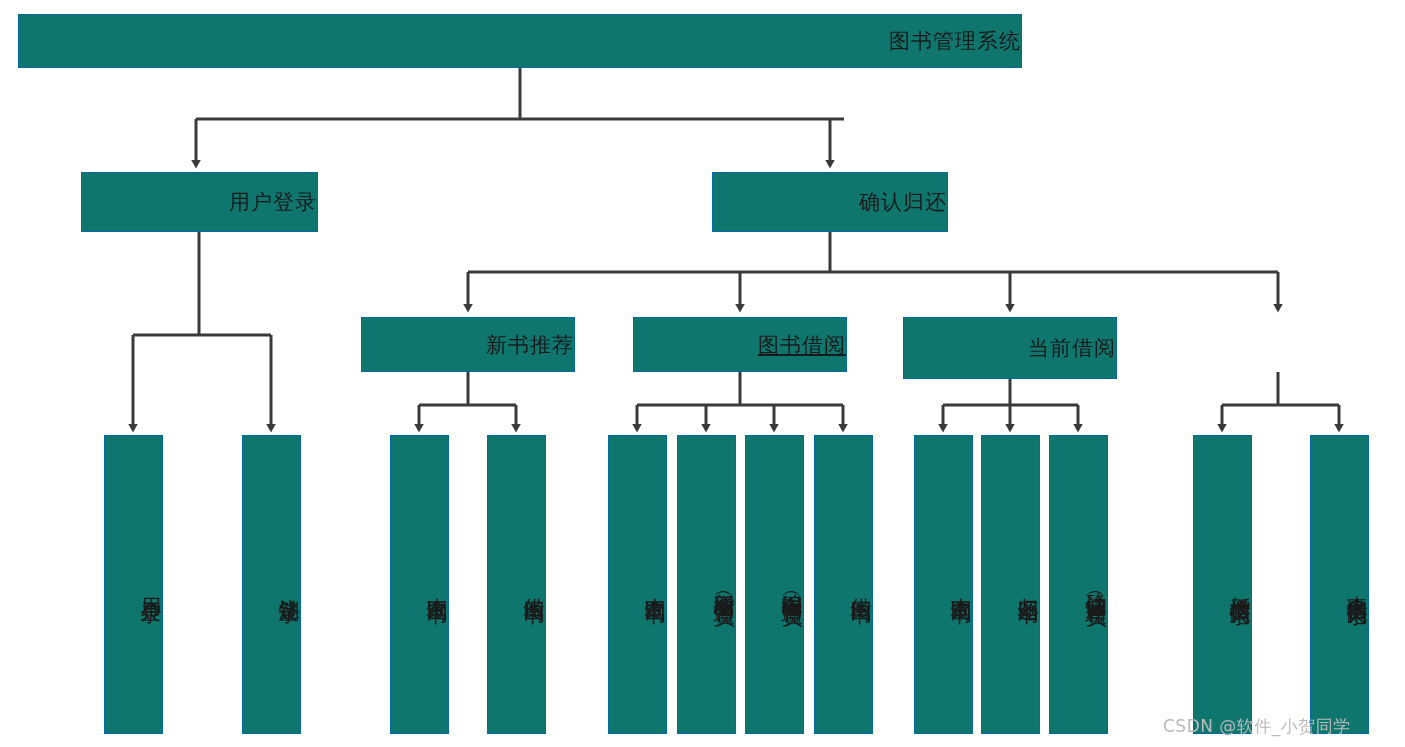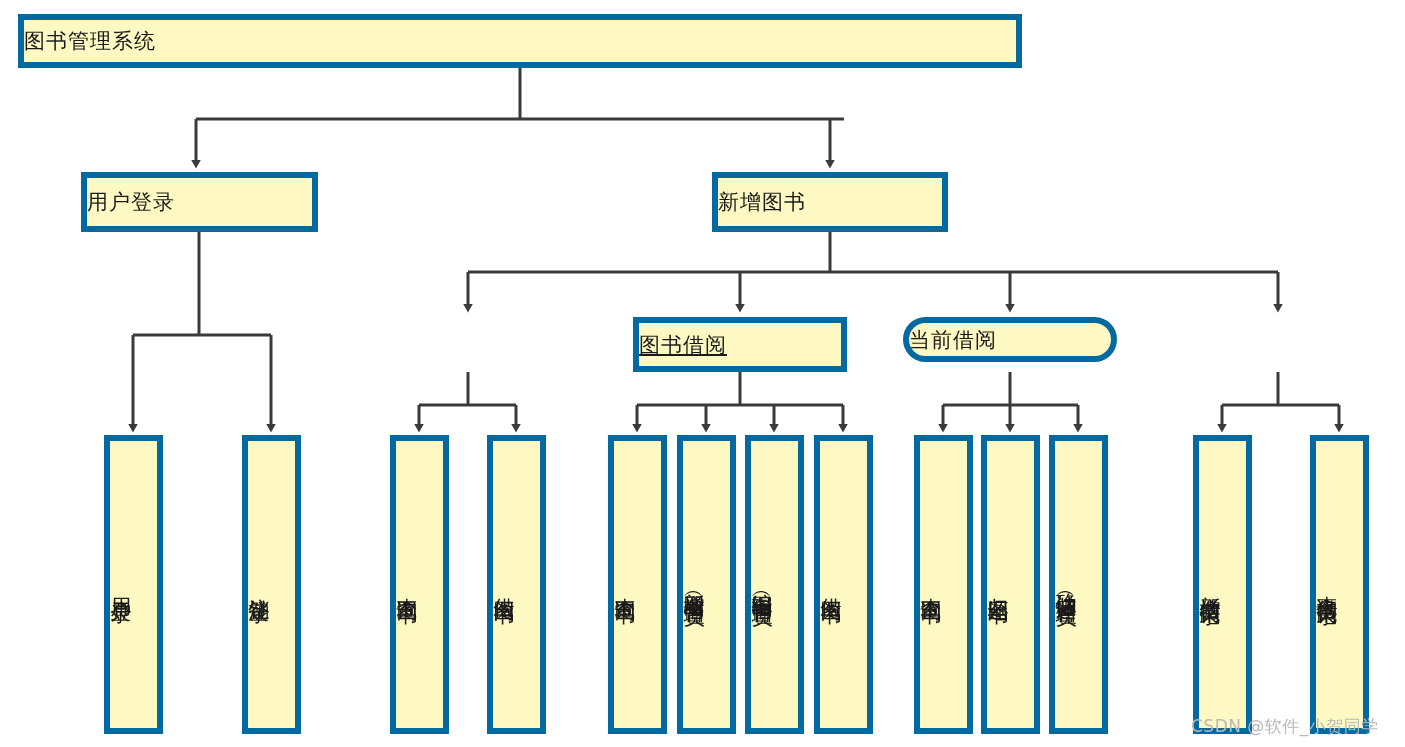--- a/index.html
+++ b/index.html
@@ -20,25 +20,25 @@
   #wires {
     position: absolute;
     left: 0;
     top: 0;
     width: 1405px;
     height: 747px;
   }
   .node {
     position: absolute;
     box-sizing: border-box;
-    background: #fef9c3;
-    border: 6px solid #0369a1;
+    background: #0f766e;
+    border: 1px solid #0369a1;
     display: flex;
     align-items: center;
-    justify-content: flex-start;
+    justify-content: flex-end;
     color: #1a1a1a;
   }
   .node.horiz {
     font-size: 21px;
     letter-spacing: 1px;
   }
   .node.vert {
     font-size: 21px;
     letter-spacing: 2px;
   }
@@ -117,29 +117,32 @@
 
   <div class="node horiz" style="left:18px; top:14px; width:1004px; height:54px;">
     <span class="label">图书管理系统</span>
   </div>
 
   <div class="node horiz" style="left:81px; top:172px; width:237px; height:60px;">
     <span class="label">用户登录</span>
   </div>
 
   <div class="node horiz" style="left:712px; top:172px; width:236px; height:60px;">
-    <span class="label">新增图书</span>
+    <span class="label">确认归还</span>
   </div>
 
+  <div class="node horiz" style="left:361px; top:317px; width:214px; height:55px;">
+    <span class="label">新书推荐</span>
+  </div>
 
   <div class="node horiz" style="left:633px; top:317px; width:214px; height:55px;text-decoration:underline;">
     <span class="label">图书借阅</span>
   </div>
 
-  <div class="node horiz" style="left:903px; top:317px; width:214px; height:45px;border-radius:23px;">
+  <div class="node horiz" style="left:903px; top:317px; width:214px; height:62px;">
     <span class="label">当前借阅</span>
   </div>
 
 
   <div class="node vert" style="left:104px; top:435px; width:59px; height:299px;">
     <span class="label">用户登录</span>
   </div>
 
   <div class="node vert" style="left:242px; top:435px; width:59px; height:299px;">
     <span class="label">注销登录</span>
@@ -182,15 +185,15 @@
   </div>
 
   <div class="node vert" style="left:1193px; top:435px; width:59px; height:299px;">
     <span class="label">新增借阅记录</span>
   </div>
 
   <div class="node vert" style="left:1310px; top:435px; width:59px; height:299px;">
     <span class="label">查询借阅记录</span>
   </div>
 
-  <div class="watermark" style="left:1191px; top:715px;">CSDN @软件_小贺同学</div>
+  <div class="watermark" style="left:1163px; top:715px;">CSDN @软件_小贺同学</div>
 
 </div>
 
 </body></html>

